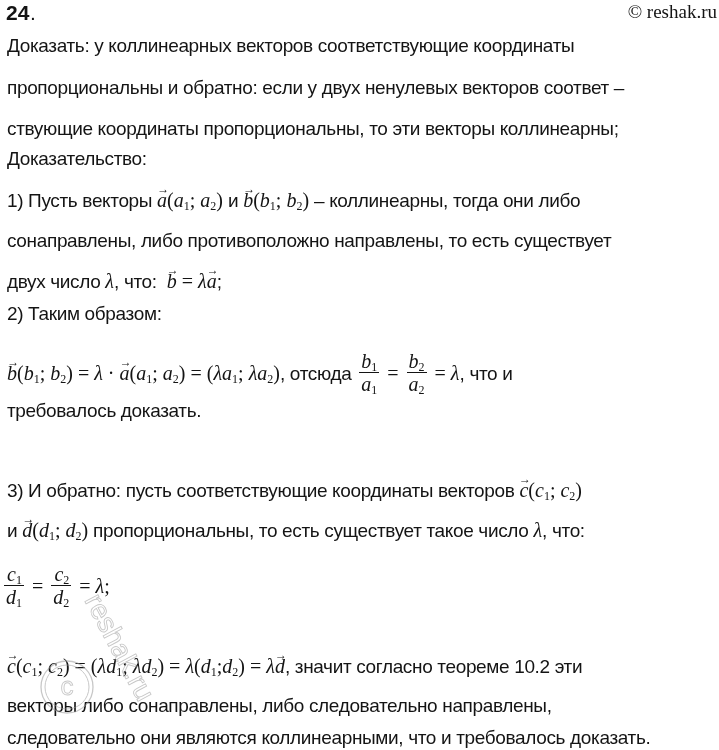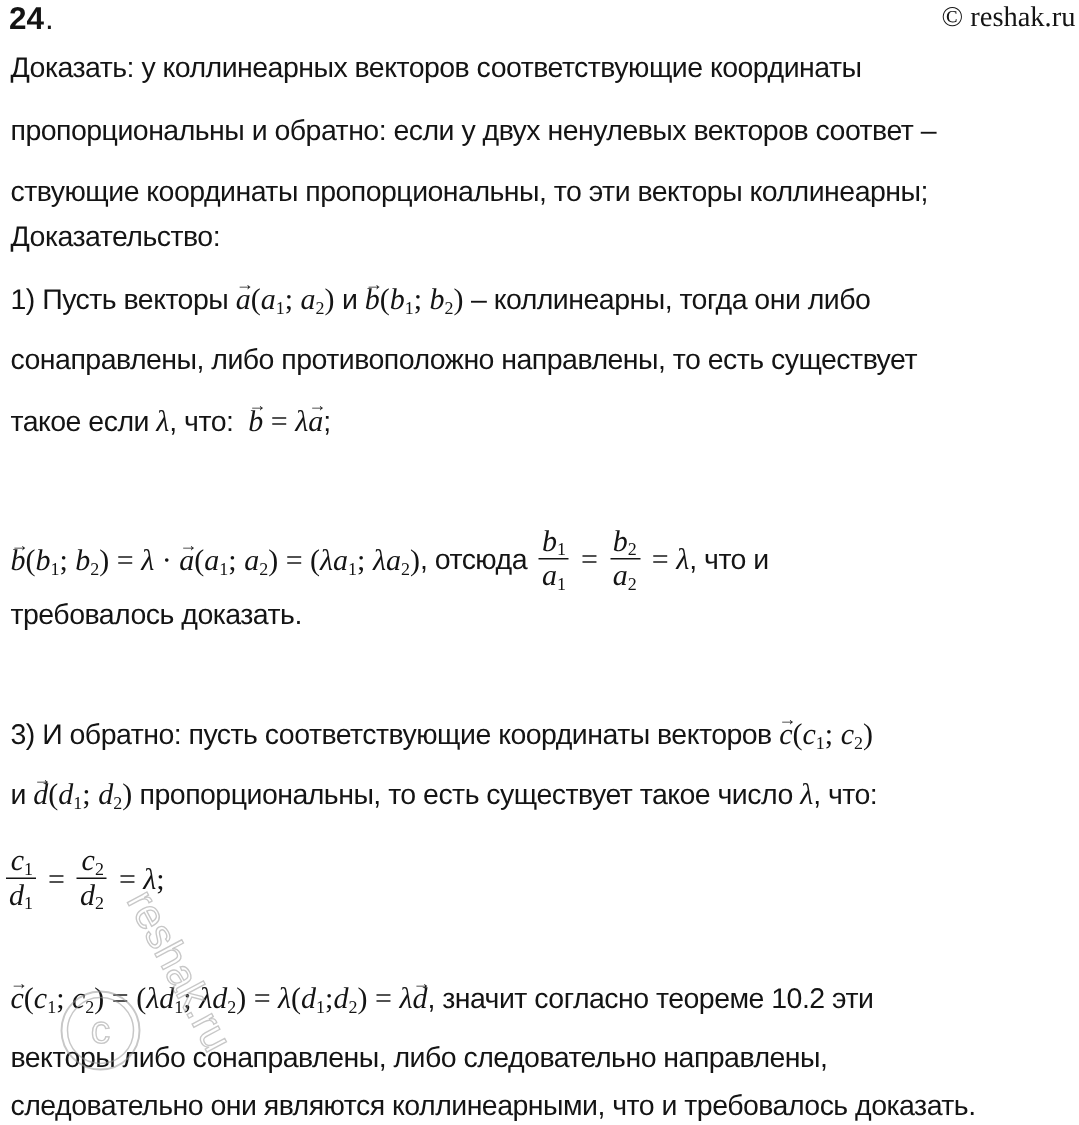--- a/index.html
+++ b/index.html
@@ -60,25 +60,26 @@
 
   <div class="line" style="top:188px">
     <span>1) Пусть векторы</span>
     <span class="m"><span class="vec">a</span><span class="r">(</span><span>a</span><sub>1</sub><span class="r">; </span><span>a</span><sub>2</sub><span class="r">)</span></span>
     <span>и</span>
     <span class="m"><span class="vec">b</span><span class="r">(</span><span>b</span><sub>1</sub><span class="r">; </span><span>b</span><sub>2</sub><span class="r">)</span></span>
     <span>– коллинеарны, тогда они либо</span>
   </div>
   <div class="line" style="top:229px">сонаправлены, либо противоположно направлены, то есть существует</div>
   <div class="line" style="top:269px">
-    <span>такое если</span>
+    <span>двух число</span>
     <span class="m">λ</span><span>, что:</span>
     <span class="m">&nbsp;<span class="vec">b</span><span class="r"> = </span><span>λ</span><span class="vec">a</span></span><span>;</span>
   </div>
 
+  <div class="line" style="top:302px">2) Таким образом:</div>
   <div class="line" style="top:352px">
     <span class="m"><span class="vec">b</span><span class="r">(</span><span>b</span><sub>1</sub><span class="r">; </span><span>b</span><sub>2</sub><span class="r">)</span><span class="r"> = </span><span>λ</span><span class="r"> · </span><span class="vec">a</span><span class="r">(</span><span>a</span><sub>1</sub><span class="r">; </span><span>a</span><sub>2</sub><span class="r">)</span><span class="r"> = </span><span class="r">(</span><span>λ</span><span>a</span><sub>1</sub><span class="r">; </span><span>λ</span><span>a</span><sub>2</sub><span class="r">)</span></span><span>, отсюда</span>
     <span class="m frac"><span class="num-part"><span>b</span><sub>1</sub></span><span><span>a</span><sub>1</sub></span></span><span class="r"> = </span><span class="m frac"><span class="num-part"><span>b</span><sub>2</sub></span><span><span>a</span><sub>2</sub></span></span><span class="r"> = </span><span class="m">λ</span><span>, что и</span>
   </div>
   <div class="line" style="top:399px">требовалось доказать.</div>
 
   <div class="line" style="top:478px">
     <span>3) И обратно:  пусть соответствующие координаты векторов</span>
     <span class="m"><span class="vec">c</span><span class="r">(</span><span>c</span><sub>1</sub><span class="r">; </span><span>c</span><sub>2</sub><span class="r">)</span></span>
   </div>

